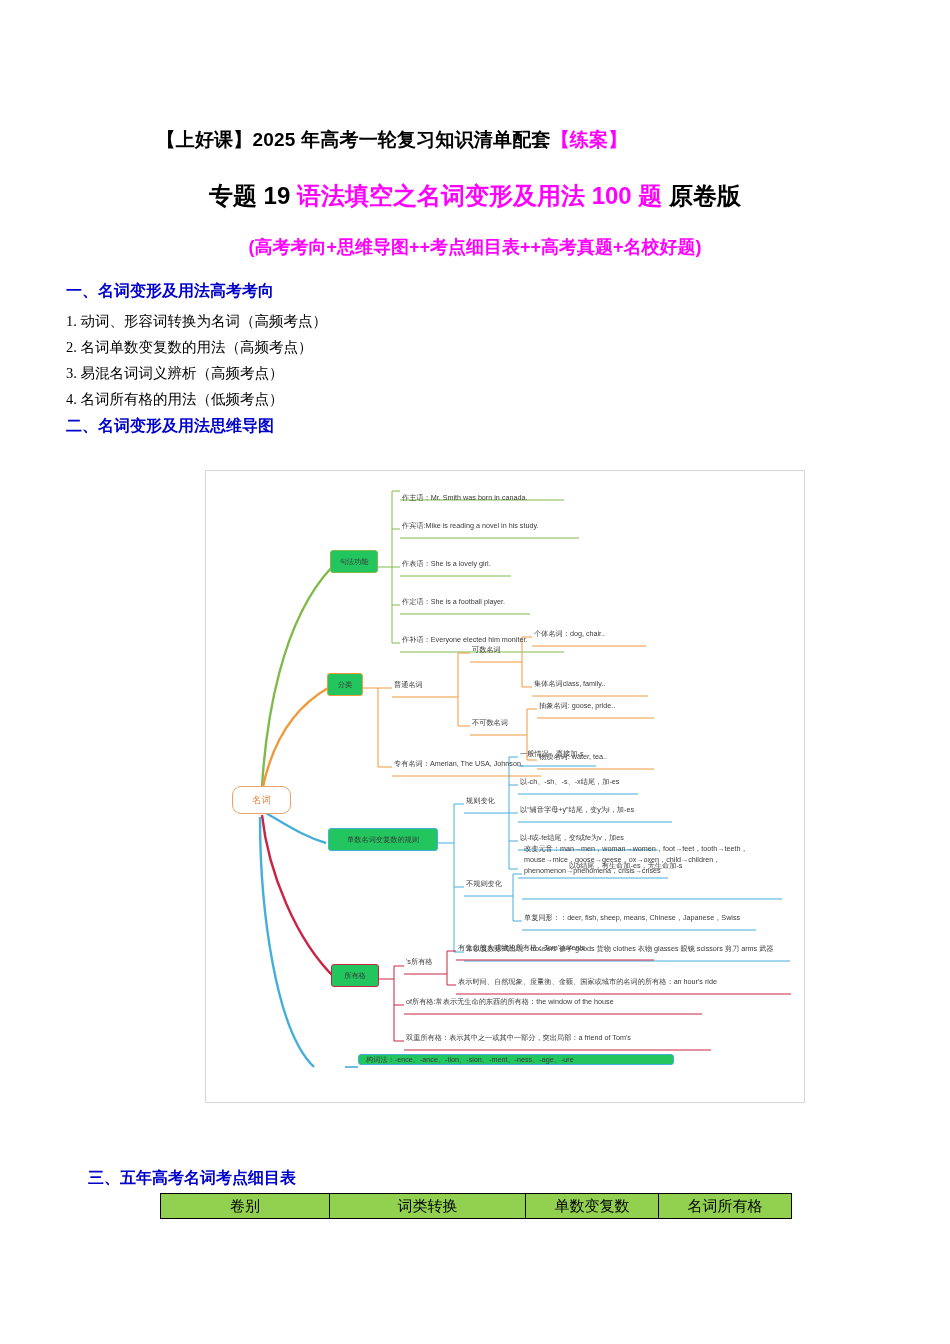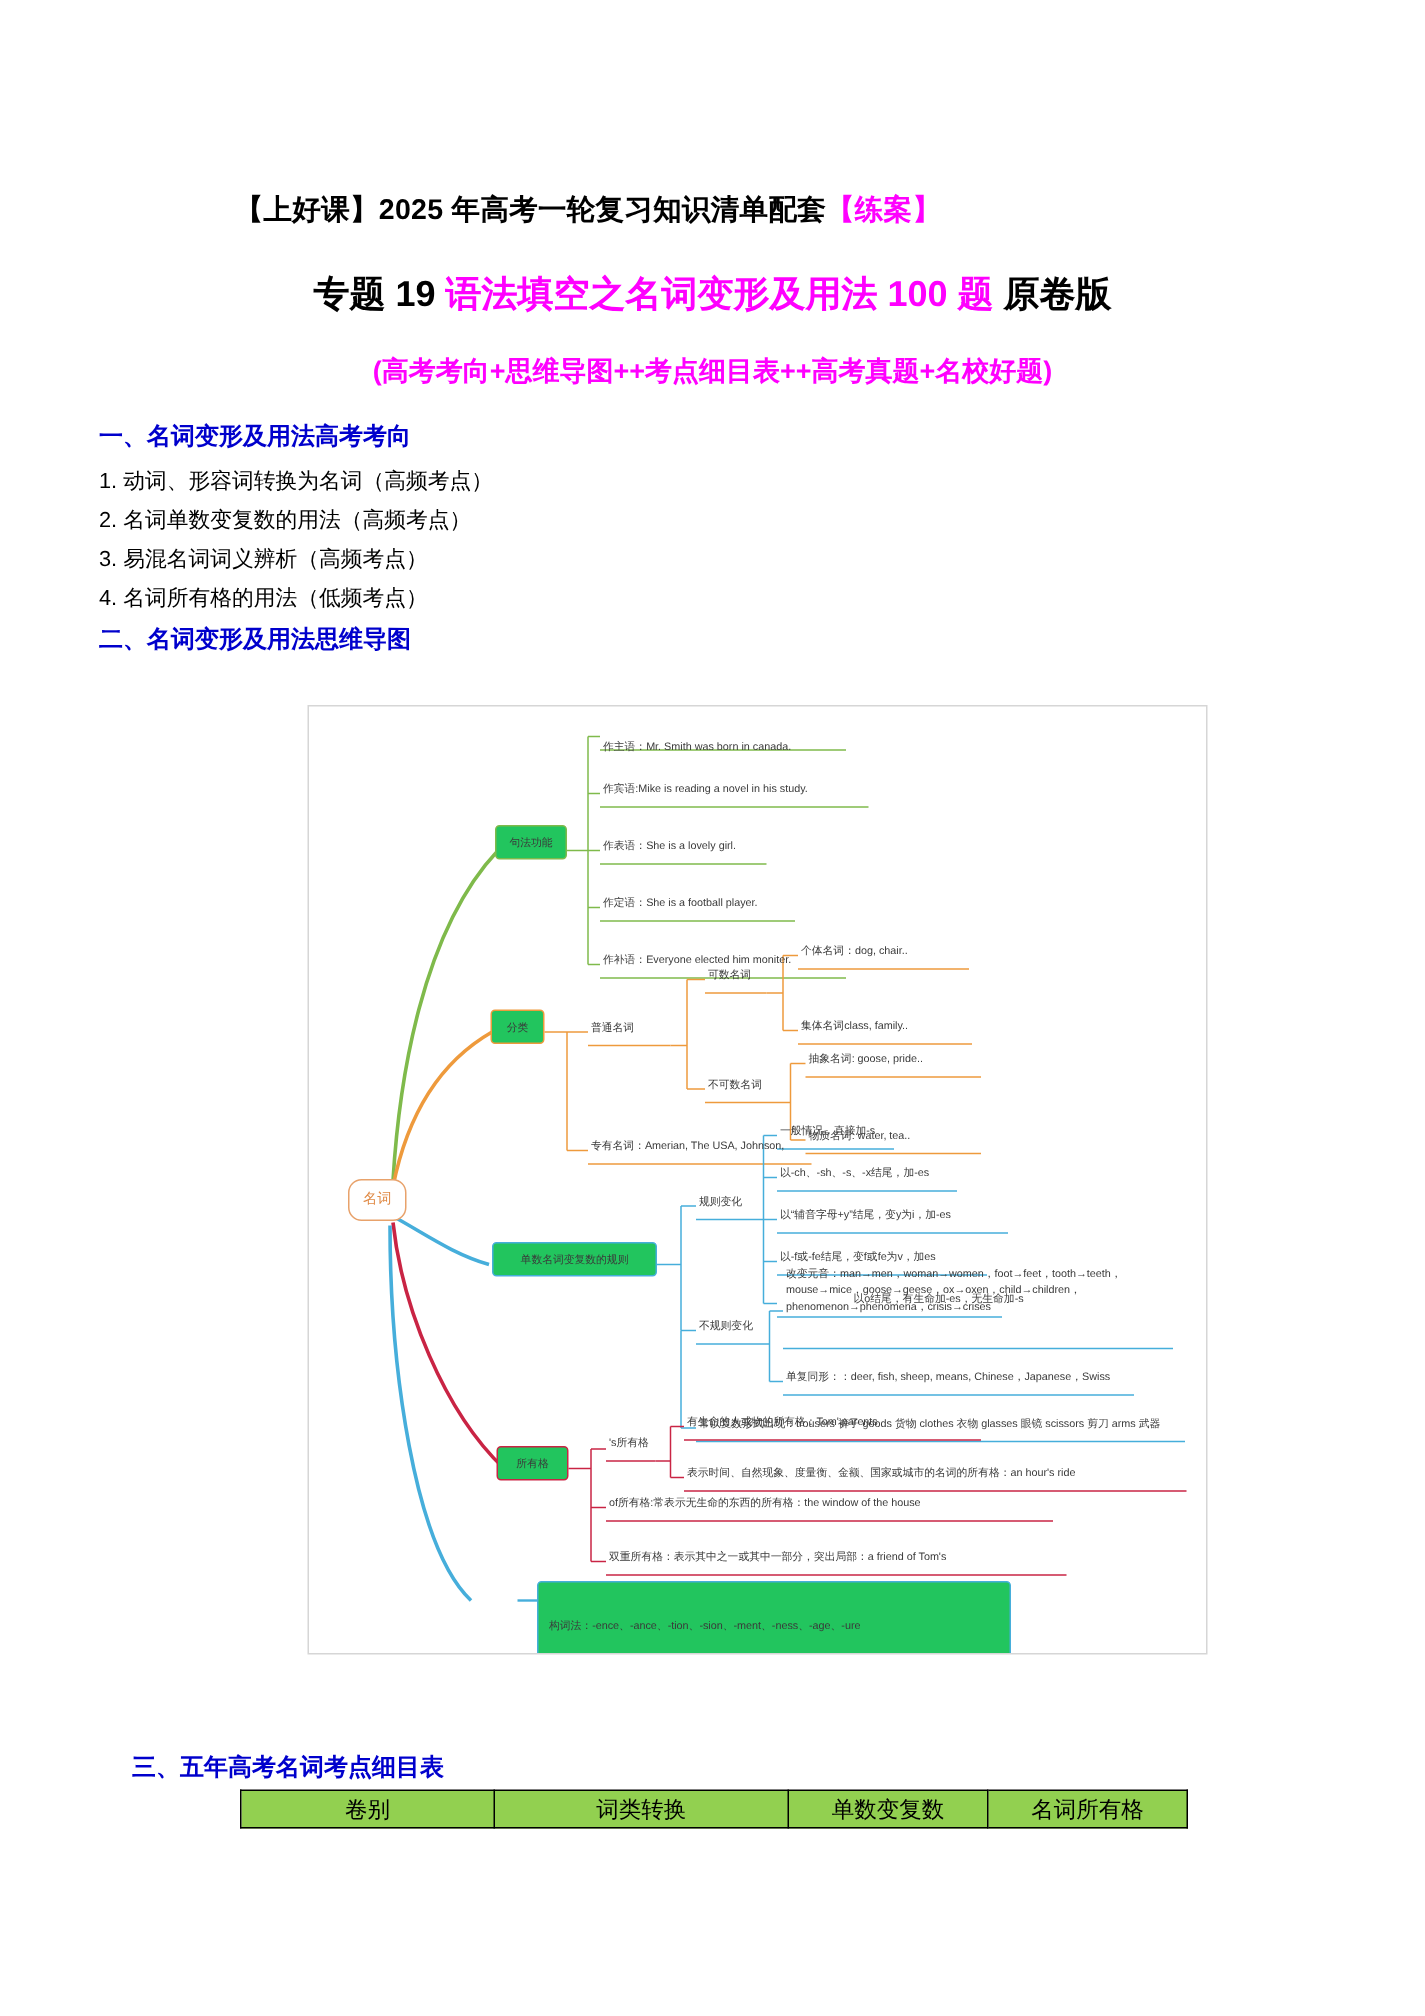--- a/index.html
+++ b/index.html
@@ -40,21 +40,21 @@
   #sec2 { left:66px; top:416px; }
   #sec3 { left:88px; top:1168px; }
 
   
   .bullets { position:absolute; left:66px; top:308px; width:600px; }
   .bullets li {
     list-style:none;
     font-size:14.5px;
     line-height:26px;
     color:#000;
-    font-family:Liberation Sans, sans-serif;
+    font-family:Liberation Serif, serif;
     white-space:nowrap;
   }
   .bullets ol { margin:0; padding:0; }
 
   
   #mindmap {
     position:absolute;
     left:205px;
     top:470px;
     width:600px;
@@ -78,21 +78,21 @@
     border-radius:3px;
     padding:6px 7px;
     background:#22c55e;
     text-align:center;
   }
   .root {
     border:1.4px solid #E8A26B;
     border-radius:9px;
     color:#E08A45;
     font-size:9.5px;
-    padding:7px 9px;
+    padding:7px 19px;
     background:#fff;
   }
   .leaf { background:transparent; }
   .g { border-color:#7FBA4B; }
   .o { border-color:#EE9A3C; }
   .b { border-color:#46AEDB; }
   .r { border-color:#C92444; }
 
   .wrapnode { white-space:normal; }
 
@@ -282,21 +282,21 @@
     <div class="node leaf" style="left:318px; top:442px;">单复同形：：deer, fish, sheep, means, Chinese，Japanese，Swiss</div>
     <div class="node leaf" style="left:260px; top:473px;">常以复数形式出现：trousers 裤子 goods 货物 clothes 衣物 glasses 眼镜 scissors 剪刀 arms 武器</div>
 
     <div class="node boxnode r" style="left:125px; top:493px; width:48px;">所有格</div>
     <div class="node leaf" style="left:200px; top:486px;">'s所有格</div>
     <div class="node leaf" style="left:252px; top:472px;">有生命的人或物的所有格：Tom' parents</div>
     <div class="node leaf" style="left:252px; top:506px;">表示时间、自然现象、度量衡、金额、国家或城市的名词的所有格：an hour's ride</div>
     <div class="node leaf" style="left:200px; top:526px;">of所有格:常表示无生命的东西的所有格：the window of the house</div>
     <div class="node leaf" style="left:200px; top:562px;">双重所有格：表示其中之一或其中一部分，突出局部：a friend of Tom's</div>
 
-    <div class="node boxnode b" style="left:152px; top:583px; width:316px; padding:24px 7px; text-align:left;">构词法：-ence、-ance、-tion、-sion、-ment、-ness、-age、-ure</div>
+    <div class="node boxnode b" style="left:152px; top:583px; width:316px; padding:0 7px; text-align:left;">构词法：-ence、-ance、-tion、-sion、-ment、-ness、-age、-ure</div>
 
   </div>
 
   <div class="sec-head" id="sec3">三、五年高考名词考点细目表</div>
 
   <table id="detail-table">
     <thead>
       <tr>
         <th class="c0">卷别</th>
         <th class="c1">词类转换</th>

